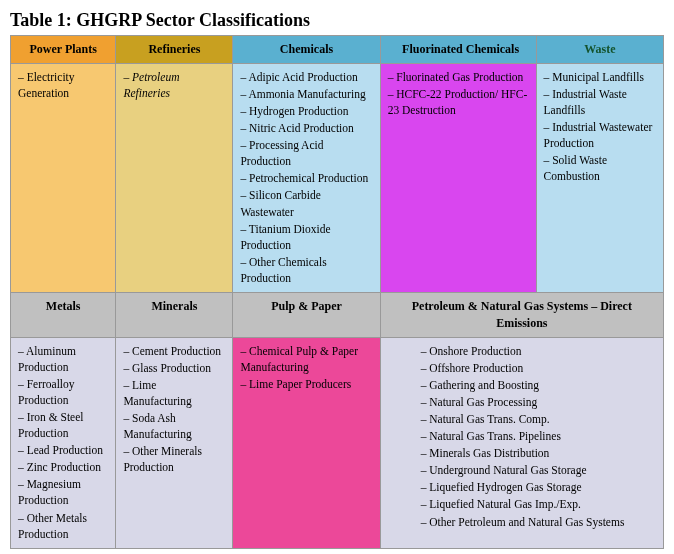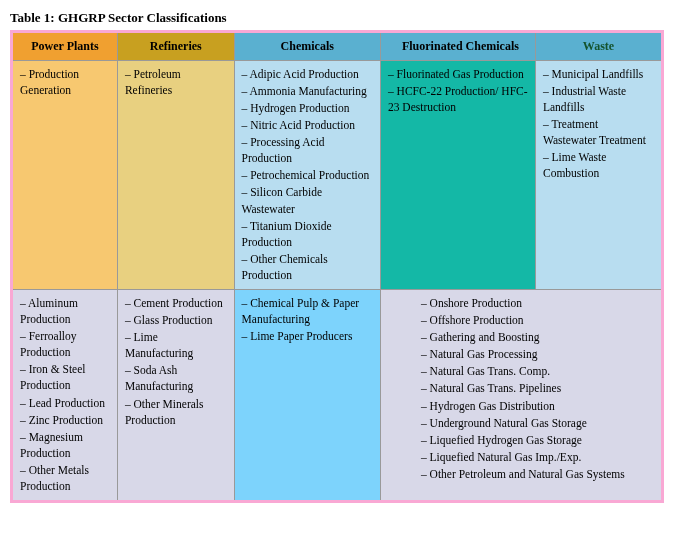--- a/index.html
+++ b/index.html
@@ -5,27 +5,27 @@
     * { box-sizing: border-box; margin: 0; padding: 0; }
     body {
       font-family: Georgia, 'Times New Roman', serif;
       font-size: 12px;
       background: #fff;
       padding: 10px;
       width: 674px;
     }
     .table-title {
       font-weight: bold;
-      font-size: 13px;
+      font-size: 18px;
       margin-bottom: 4px;
     }
     table {
       border-collapse: collapse;
       width: 100%;
-      border: 3px solid #f9a8d4;
+      border: 1px solid #f9a8d4;
     }
     th, td {
       border: 1px solid #999;
       padding: 5px 7px;
       vertical-align: top;
       font-size: 11.5px;
       line-height: 1.4;
     }
     th {
       text-align: center;
@@ -34,35 +34,35 @@
     }
     
     .th-power-plants { background: #f0a030; color: #000; }
     .th-refineries   { background: #c8a020; color: #000; }
     .th-chemicals    { background: #5ab0d0; color: #000; }
     .th-fluor-chem   { background: #5ab0d0; color: #000; padding-left: 12px; }
     .th-waste        { background: #5ab0d0; color: #14532d; }
 
     
     .td-power-plants { background: #f7c870; }
-    .td-refineries   { background: #e8d080; }
+    .td-refineries   { background: #e8d080; font-style: italic; }
     .td-chemicals    { background: #b8ddf0; margin-top: 28px; }
-    .td-fluor-chem   { background: #14b8a6; margin-top: 28px; }
+    .td-fluor-chem   { background: #d946ef; margin-top: 28px; }
     .td-waste        { background: #b8ddf0; }
 
     
     .th-metals   { background: #c0c0c0; color: #000; }
     .th-minerals { background: #c0c0c0; color: #000; }
     .th-pulp     { background: #c0c0c0; color: #000; }
     .th-petro    { background: #c0c0c0; color: #000; }
 
     
     .td-metals   { background: #d8d8e8; }
     .td-minerals { background: #d8d8e8; }
-    .td-pulp     { background: #7dd3fc; }
+    .td-pulp     { background: #ec4899; }
     .td-petro    { background: #d8d8e8; padding-left: 40px; }
 
     ul.cell-list {
       list-style: none;
       padding: 0;
       margin: 0;
     }
     ul.cell-list li::before {
       content: "– ";
     }
@@ -84,21 +84,21 @@
       <th class="th-chemicals">Chemicals</th>
       <th class="th-fluor-chem">Fluorinated Chemicals</th>
       <th class="th-waste">Waste</th>
     </tr>
   </thead>
   <tbody>
 
     <tr>
       <td class="td-power-plants">
         <ul class="cell-list">
-        <li>Production Generation</li>
+        <li>Electricity Generation</li>
           </ul>
       </td>
       <td class="td-refineries">
         <ul class="cell-list">
         <li>Petroleum Refineries</li>
           </ul>
       </td>
       <td class="td-chemicals">
         <ul class="cell-list">
         <li>Adipic Acid Production</li>
@@ -115,26 +115,32 @@
       <td class="td-fluor-chem">
         <ul class="cell-list">
         <li>Fluorinated Gas Production</li>
             <li>HCFC-22 Production/ HFC-23 Destruction</li>
           </ul>
       </td>
       <td class="td-waste">
         <ul class="cell-list">
         <li>Municipal Landfills</li>
             <li>Industrial Waste Landfills</li>
-            <li>Treatment Wastewater Treatment</li>
-            <li>Lime Waste Combustion</li>
+            <li>Industrial Wastewater Production</li>
+            <li>Solid Waste Combustion</li>
           </ul>
       </td>
     </tr>
 
+    <tr>
+      <th class="th-metals">Metals</th>
+      <th class="th-minerals">Minerals</th>
+      <th class="th-pulp">Pulp &amp; Paper</th>
+      <th class="th-petro" colspan="2">Petroleum &amp; Natural Gas Systems – Direct Emissions</th>
+    </tr>
 
     <tr>
       <td class="td-metals">
         <ul class="cell-list">
         <li>Aluminum Production</li>
             <li>Ferroalloy Production</li>
             <li>Iron &amp; Steel Production</li>
             <li>Lead Production</li>
             <li>Zinc Production</li>
             <li>Magnesium Production</li>
@@ -157,21 +163,21 @@
           </ul>
       </td>
       <td class="td-petro" colspan="2">
         <ul class="cell-list">
         <li>Onshore Production</li>
             <li>Offshore Production</li>
             <li>Gathering and Boosting</li>
             <li>Natural Gas Processing</li>
             <li>Natural Gas Trans. Comp.</li>
             <li>Natural Gas Trans. Pipelines</li>
-            <li>Hydrogen Gas Distribution</li>
+            <li>Minerals Gas Distribution</li>
             <li>Underground Natural Gas Storage</li>
             <li>Liquefied Hydrogen Gas Storage</li>
             <li>Liquefied Natural Gas Imp./Exp.</li>
             <li>Other Petroleum and Natural Gas Systems</li>
           </ul>
       </td>
     </tr>
   </tbody>
 </table>
 

